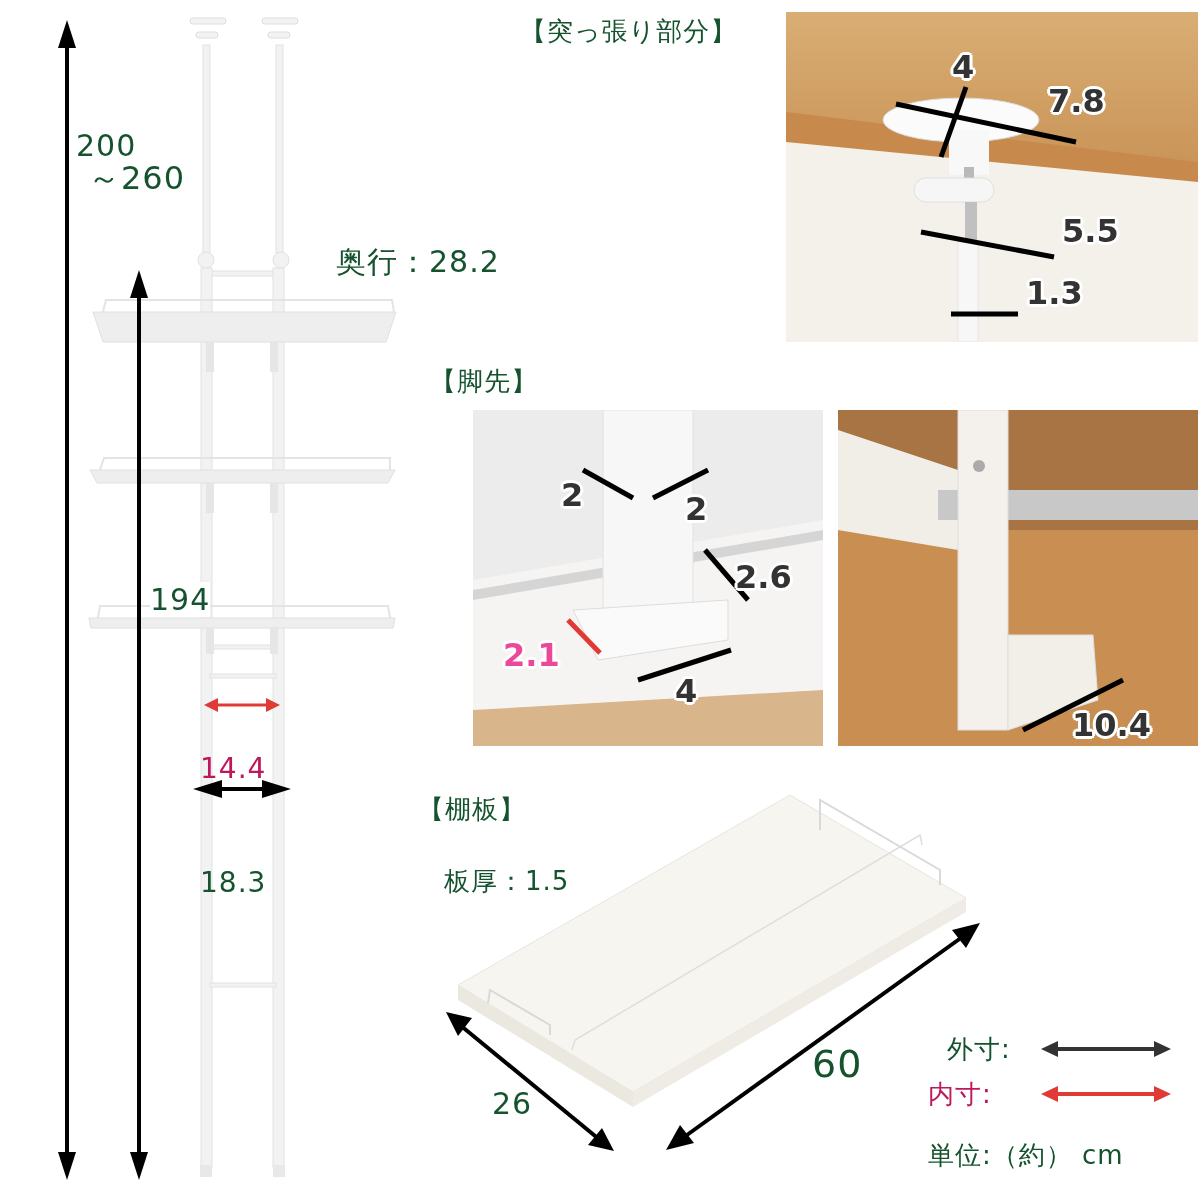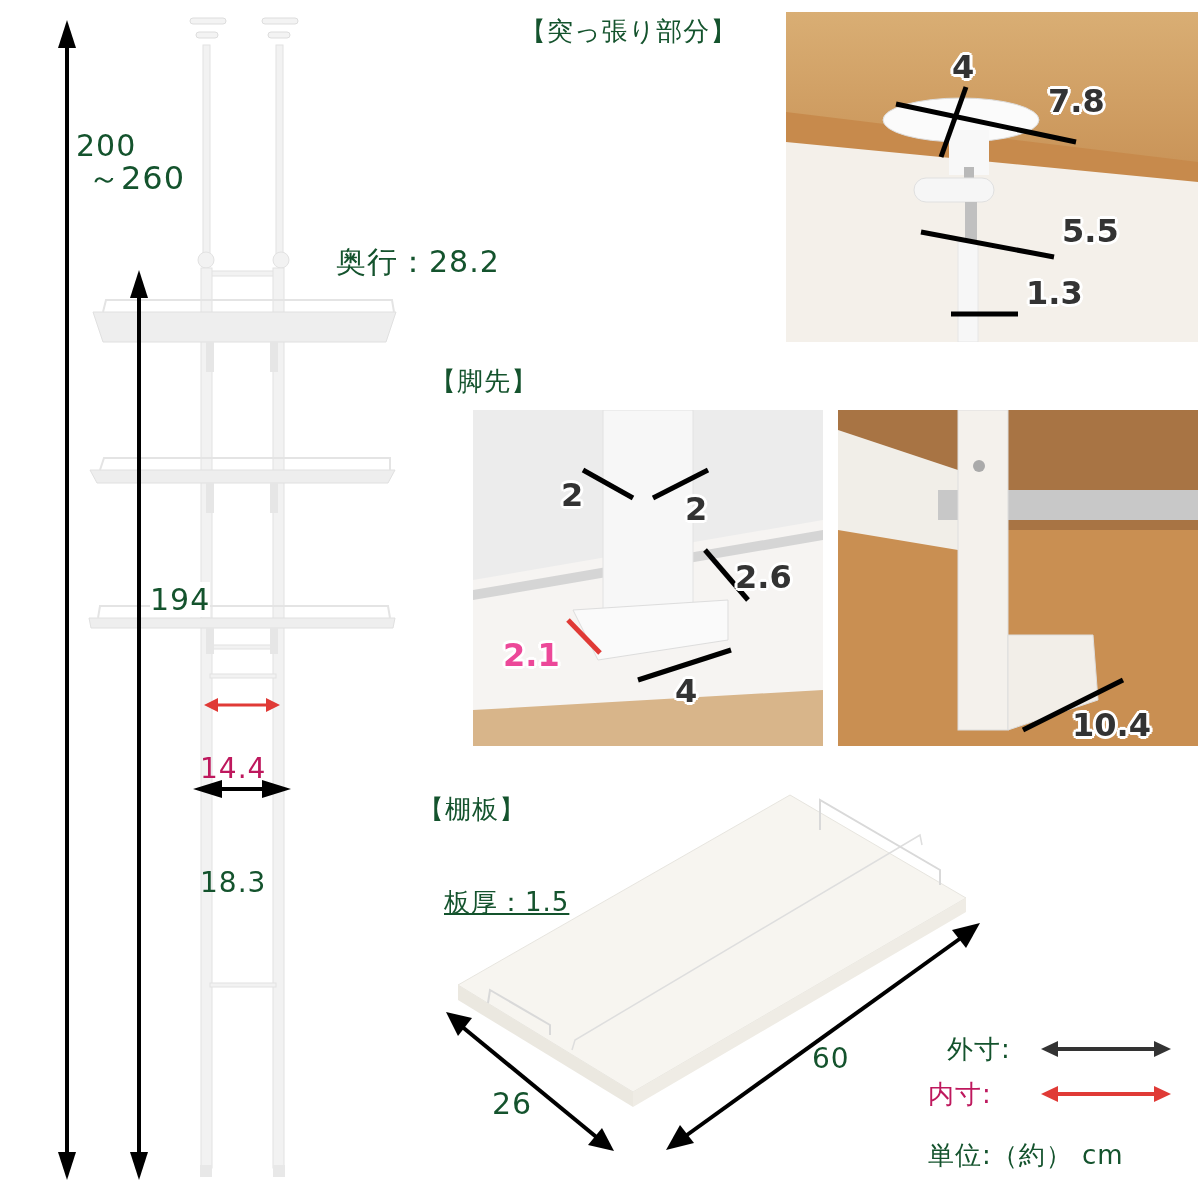--- a/index.html
+++ b/index.html
@@ -168,21 +168,21 @@
     <rect x="100" y="80" width="260" height="30" fill="#c8c8c8"></rect>
     <rect x="120" y="0" width="50" height="320" fill="#f4f1ec" stroke="#ddd"></rect>
     <polygon points="170,225 255,225 260,290 170,320" fill="#f2eee8" stroke="#ddd"></polygon>
     <rect x="135" y="50" width="12" height="12" rx="6" fill="#aaa"></rect>
     <line x1="185" y1="320" x2="285" y2="270" stroke="#000" stroke-width="5"></line>
   </svg>
   <div class="outline-text" style="left:234px;top:296px;">10.4</div>
 </div>
 
 <div class="lbl mid" style="left:418px;top:792px;">【棚板】</div>
-<div class="lbl mid" style="left:444px;top:885px;text-decoration:underline;">板厚：1.5</div>
+<div class="lbl mid" style="left:444px;top:864px;">板厚：1.5</div>
 
 <svg width="1200" height="1200" style="pointer-events:none;">
   <polygon points="458,985 790,795 966,898 633,1092" fill="#f7f5f0" stroke="#e7e5df"></polygon>
   <polygon points="458,985 458,1000 633,1107 633,1092" fill="#ebe8e0"></polygon>
   <polygon points="633,1092 633,1107 966,912 966,898" fill="#efece5"></polygon>
   <polyline points="488,1003 490,990 550,1025 550,1035" fill="none" stroke="#d9d9d9" stroke-width="2"></polyline>
   <polyline points="572,1050 575,1040 920,835 922,845" fill="none" stroke="#dedede" stroke-width="1.5"></polyline>
   <polyline points="820,830 820,800 940,870 940,885" fill="none" stroke="#d9d9d9" stroke-width="2"></polyline>
 
   <line x1="460" y1="1025" x2="600" y2="1140" stroke="#000" stroke-width="4"></line>
@@ -194,20 +194,20 @@
   <polygon points="980,923 966,948 952,930" fill="#000"></polygon>
 
   <line x1="1052" y1="1049" x2="1160" y2="1049" stroke="#333" stroke-width="4"></line>
   <polygon points="1041,1049 1058,1041 1058,1057" fill="#333"></polygon>
   <polygon points="1171,1049 1154,1041 1154,1057" fill="#333"></polygon>
   <line x1="1052" y1="1094" x2="1160" y2="1094" stroke="#e03a36" stroke-width="4"></line>
   <polygon points="1041,1094 1058,1086 1058,1102" fill="#e03a36"></polygon>
   <polygon points="1171,1094 1154,1086 1154,1102" fill="#e03a36"></polygon>
 </svg>
 
-<div class="lbl big" style="left:812px;top:1042px;font-size:28px;">60</div>
+<div class="lbl big" style="left:812px;top:1042px;font-size:38px;">60</div>
 <div class="lbl big" style="left:492px;top:1086px;font-size:30px;">26</div>
 
 <div>
   <div class="lbl mid" style="left:928px;top:1032px;margin-left:19px;">外寸:</div>
   <div class="lbl mid red" style="left:928px;top:1077px;">内寸:</div>
   <div class="lbl mid" style="left:928px;top:1138px;">単位:（約） cm</div>
 </div>
 
 </body></html>

